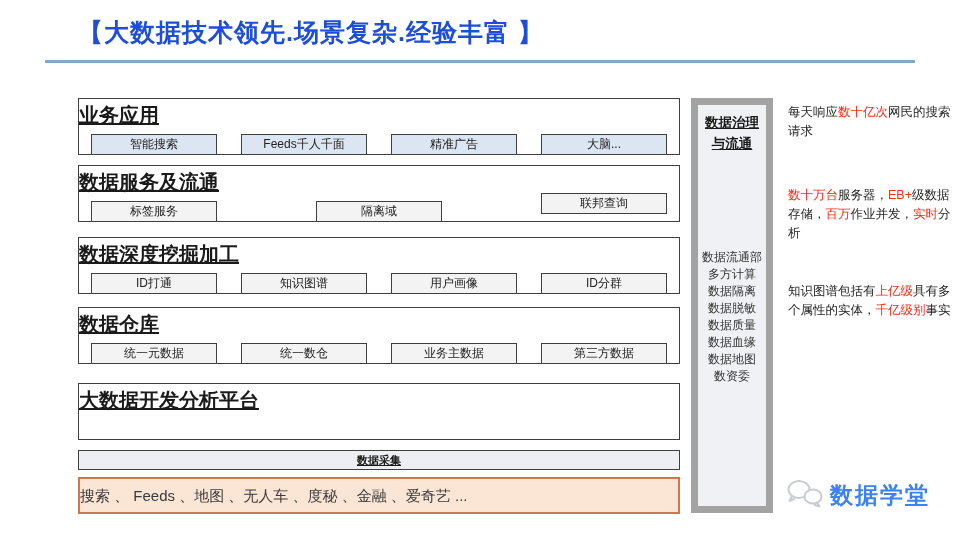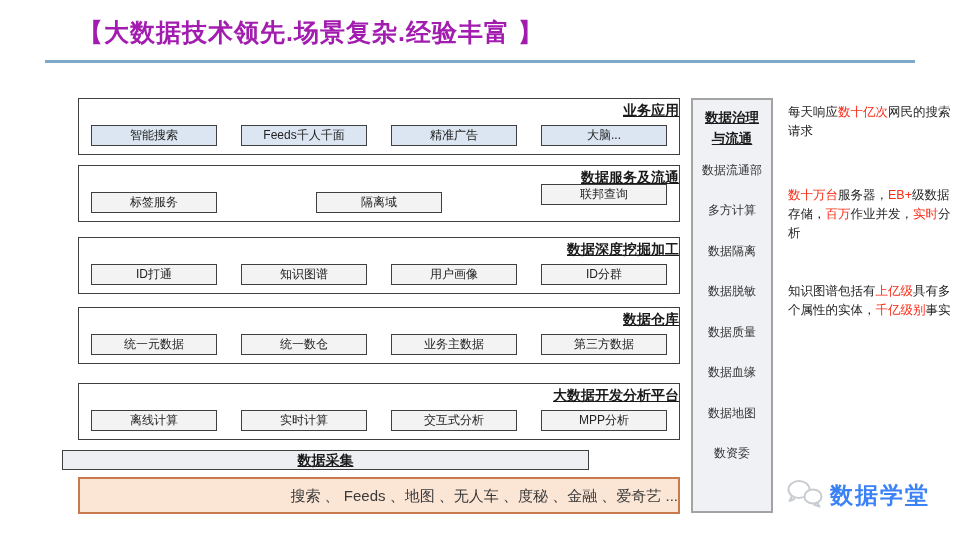--- a/index.html
+++ b/index.html
@@ -3,65 +3,65 @@
 <meta charset="utf-8">
 <style>
   * { margin:0; padding:0; box-sizing:border-box; }
   html,body { background:#ffffff; }
   .slide {
     position:relative; width:960px; height:540px; background:#ffffff;
     font-family:"Liberation Sans","DejaVu Sans",sans-serif; overflow:hidden;
   }
   .page-title {
     position:absolute; left:78px; top:16px; font-size:25px; font-weight:bold;
-    color:#a21caf; letter-spacing:1px;
+    color:#1d4ed8; letter-spacing:1px;
   }
   .divider { position:absolute; left:45px; top:60px; width:870px; height:3px; background:#7fa8c9; }
 
   
   .layer {
     position:absolute; left:78px; width:602px; height:57px;
     background:#ffffff; border:1px solid #3f3f3f;
   }
   .layer-title {
-    text-align:right; font-weight:bold; font-size:14px; color:#1a1a1a;
+    text-align:left; font-weight:bold; font-size:20px; color:#1a1a1a;
     text-decoration:underline; margin-top:3px;
   }
   .boxes { display:flex; justify-content:space-between; padding:5px 12px 16px 12px; }
   .box {
     width:126px; height:21px; line-height:19px; text-align:center; font-size:12px;
     color:#222; border:1px solid #3f3f3f; background:#f3f3f3;
   }
   .layer-1 .box { background:#dce6f2; }
   .box.raised { position:relative; top:-8px; }
 
   .collect-bar {
-    position:absolute; left:62px; top:450px; width:527px; height:20px;
+    position:absolute; left:78px; top:450px; width:602px; height:20px;
     border:1px solid #3f3f3f; background:#edeff2; text-align:center;
-    font-size:14px; font-weight:bold; line-height:18px; color:#1a1a1a;
+    font-size:11px; font-weight:bold; line-height:18px; color:#1a1a1a;
     text-decoration:underline;
   }
   .sources-bar {
     position:absolute; left:78px; top:477px; width:602px; height:37px;
-    border:2px solid #c87a4e; background:#fbe5d5; text-align:right;
+    border:2px solid #c87a4e; background:#fbe5d5; text-align:left;
     font-size:15px; line-height:33px; color:#3a3a3a;
   }
 
   
   .sidebar {
     position:absolute; left:691px; top:98px; width:82px; height:415px;
-    background:#eff1f4; border:2px solid #a3a3a3;
+    background:#eff1f4; border:7px solid #a3a3a3;
   }
   .sidebar-header {
     margin-top:8px; text-align:center; font-size:13.5px; font-weight:bold;
     color:#1a1a1a; text-decoration:underline; line-height:1.55; padding:0 6px;
   }
   .sidebar-items {
     position:absolute; left:0; top:62px; width:100%; height:300px;
-    display:flex; flex-direction:column; justify-content:space-between;
+    display:flex; flex-direction:column; justify-content:center;
   }
   .sidebar-item { text-align:center; font-size:12px; color:#333; }
 
   
   .note {
     position:absolute; left:788px; width:172px; font-size:12.5px;
     line-height:1.5; color:#262626;
   }
   .note .red { color:#f92b16; }
   .note-1 { top:103px; }
@@ -118,26 +118,20 @@
     <div class="boxes">
       <div class="box">统一元数据</div>
       <div class="box">统一数仓</div>
       <div class="box">业务主数据</div>
       <div class="box">第三方数据</div>
     </div>
   </div>
 
   <div class="layer layer-5" style="top:383px">
     <div class="layer-title">大数据开发分析平台</div>
-    <div class="boxes">
-      <div class="box">离线计算</div>
-      <div class="box">实时计算</div>
-      <div class="box">交互式分析</div>
-      <div class="box">MPP分析</div>
-    </div>
   </div>
 
   <div class="collect-bar">数据采集</div>
   <div class="sources-bar">搜索 、 Feeds 、地图 、无人车 、度秘 、金融 、爱奇艺  ...</div>
 
   <div class="sidebar">
     <div class="sidebar-header">数据治理与流通</div>
     <div class="sidebar-items">
       <div class="sidebar-item">数据流通部</div>
       <div class="sidebar-item">多方计算</div>

